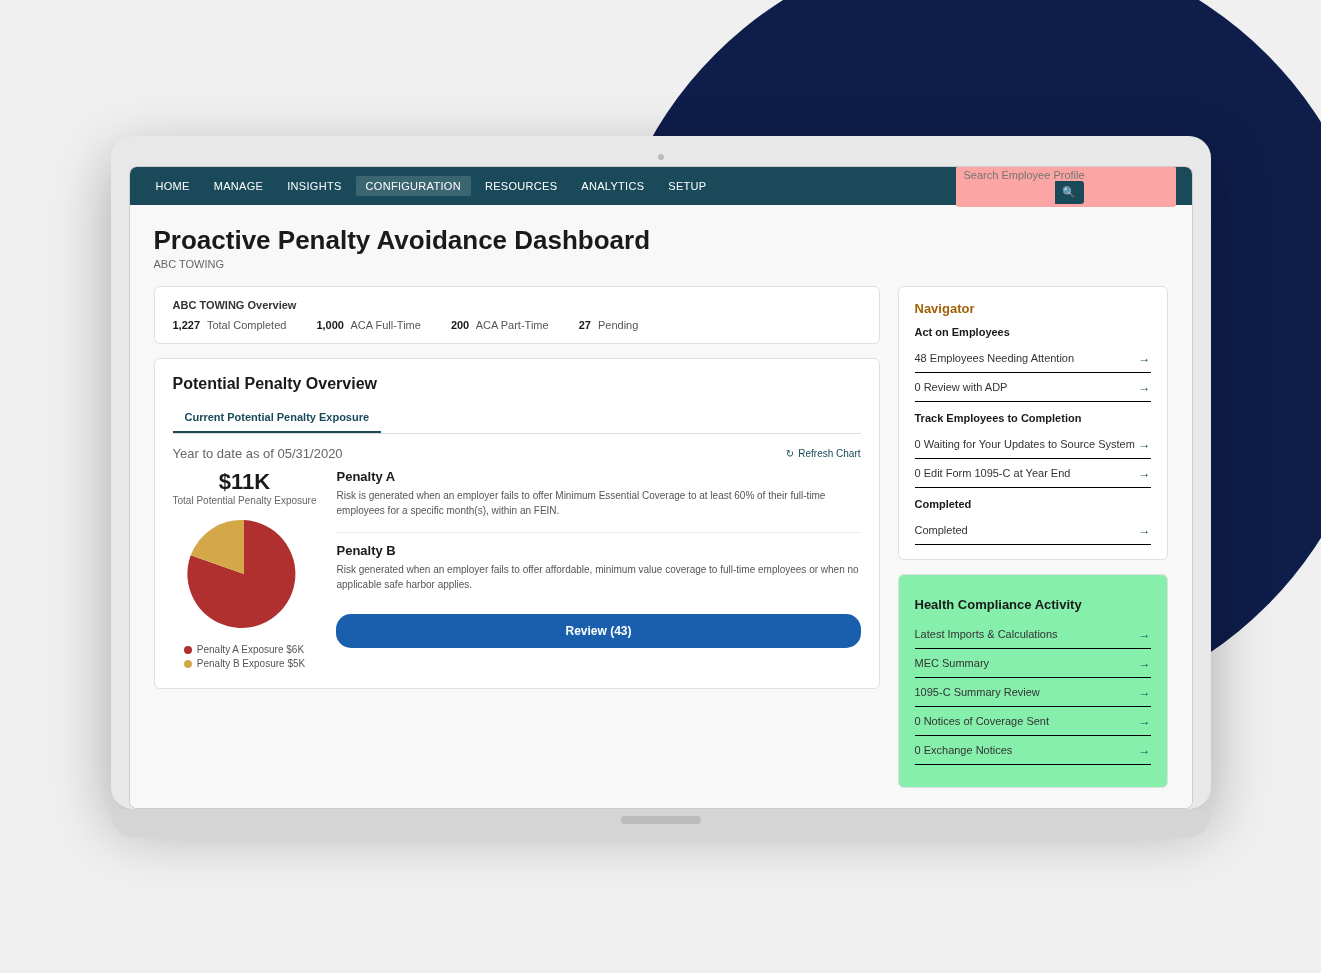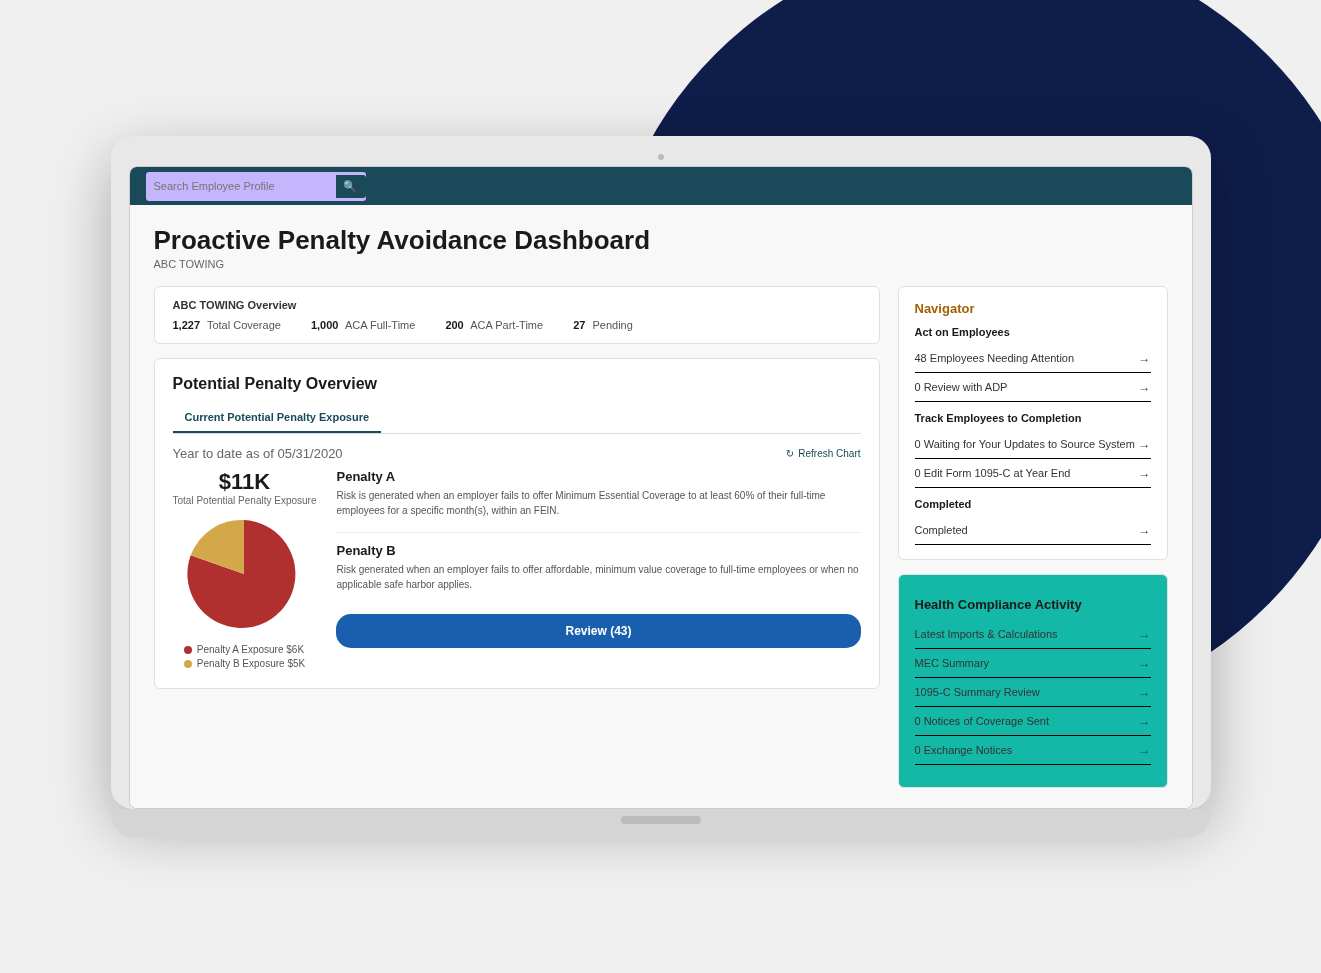--- a/index.html
+++ b/index.html
@@ -94,24 +94,25 @@
       letter-spacing: 0.3px;
     }
 
     .nav-item:hover, .nav-item.active {
       background: rgba(255,255,255,0.15);
     }
 
     .nav-search {
       display: flex;
       align-items: center;
-      background: #c4b5fd;
+      background: #fca5a5;
       border-radius: 3px;
       padding: 3px 8px;
       width: 220px;
+      flex-direction: column;
     }
 
     .nav-search input {
       border: none;
       outline: none;
       font-size: 11px;
       color: #666;
       width: 100%;
       background: transparent;
     }
@@ -377,21 +378,21 @@
       color: #333;
     }
 
     .nav-arrow {
       color: #1a4a5a;
       font-size: 12px;
     }
 
     
     .activity-card {
-      background: #14b8a6;
+      background: #86efac;
       border: 1px solid #e0e0e0;
       border-radius: 6px;
       padding: 22px 16px;
     }
 
     .activity-title {
       font-size: 13px;
       font-weight: 700;
       color: #1a1a1a;
       margin-bottom: 8px;
@@ -410,40 +411,49 @@
 
 <div class="scene">
   <div class="bg-circle"></div>
 
   <div class="laptop-wrapper">
     <div class="laptop-outer">
       <div class="camera-dot"></div>
       <div class="laptop-screen">
 
         <nav class="nav">
+          <div class="nav-items">
+            <div class="nav-item">HOME</div>
+            <div class="nav-item">MANAGE</div>
+            <div class="nav-item">INSIGHTS</div>
+            <div class="nav-item active">CONFIGURATION</div>
+            <div class="nav-item">RESOURCES</div>
+            <div class="nav-item">ANALYTICS</div>
+            <div class="nav-item">SETUP</div>
+          </div>
           <div class="nav-search">
             <input type="text" placeholder="Search Employee Profile" style="">
             <div class="nav-search-icon">🔍</div>
           </div>
         </nav>
 
         <div class="content">
           <div class="page-title">Proactive Penalty Avoidance Dashboard</div>
           <div class="company-name">ABC TOWING</div>
 
           <div class="main-layout">
 
             <div class="left-panel">
 
               <div class="overview-card">
                 <div class="overview-title">ABC TOWING Overview</div>
                 <div class="overview-stats">
                   <div class="stat-item">
                     <span class="stat-value">1,227</span>
-                    <span>Total Coverage</span>
+                    <span>Total Completed</span>
                   </div>
                   <div class="stat-item">
                     <span class="stat-value">1,000</span>
                     <span>ACA Full-Time</span>
                   </div>
                   <div class="stat-item">
                     <span class="stat-value">200</span>
                     <span>ACA Part-Time</span>
                   </div>
                   <div class="stat-item">

